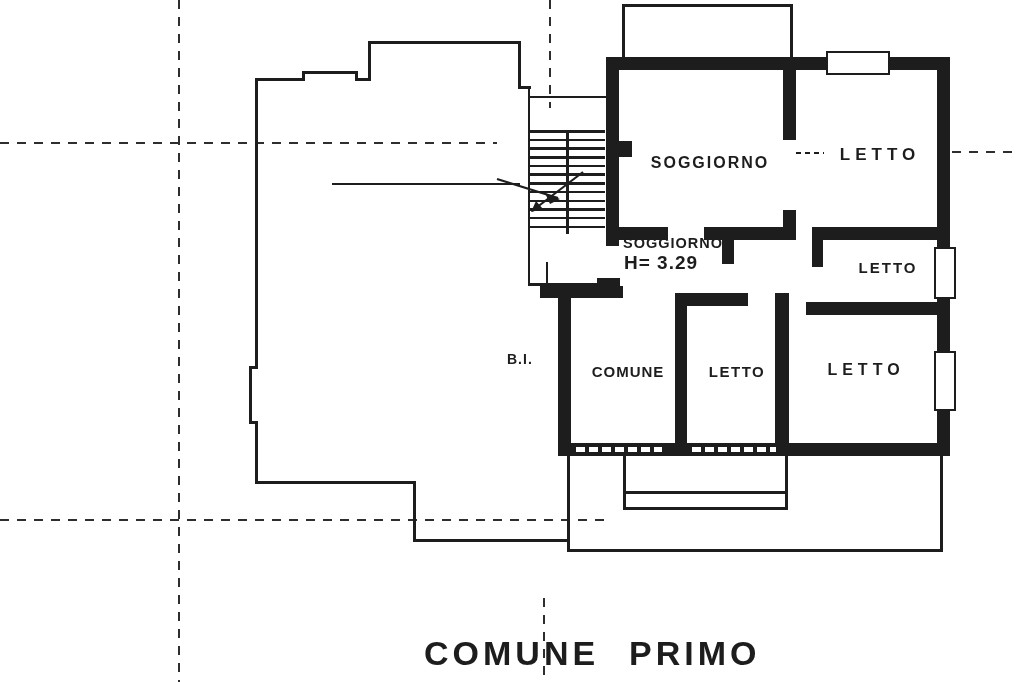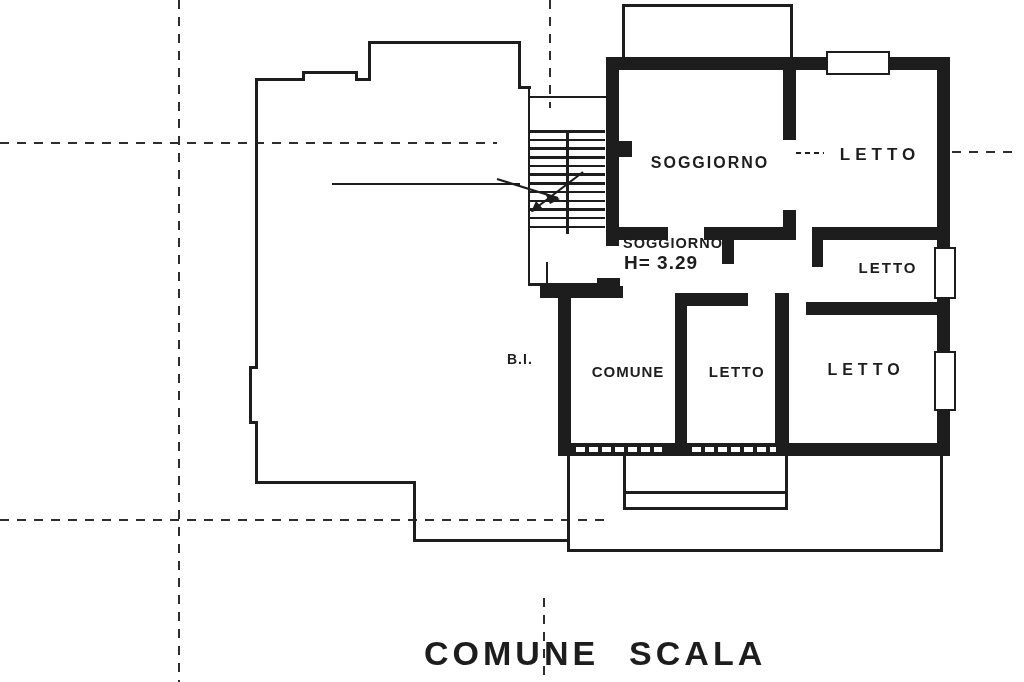--- a/index.html
+++ b/index.html
@@ -115,16 +115,16 @@
 
   <div class="txt center" style="left:842px;top:259px;width:92px;font-size:15px;letter-spacing:2px;">LETTO</div>
 
   <div class="txt" style="left:507px;top:351px;font-size:14px;letter-spacing:1px;">B.I.</div>
 
   <div class="txt center" style="left:578px;top:363px;width:100px;font-size:15px;letter-spacing:1px;">COMUNE</div>
   <div class="txt center" style="left:692px;top:363px;width:90px;font-size:15px;letter-spacing:1.5px;">LETTO</div>
   <div class="txt center" style="left:812px;top:361px;width:108px;font-size:16px;letter-spacing:5px;">LETTO</div>
 
   <div class="txt" style="left:424px;top:634px;font-size:34px;letter-spacing:4px;">
-    <span>COMUNE</span><span style="display:inline-block;width:30px;"></span><span>SCALA</span>
+    <span>COMUNE</span><span style="display:inline-block;width:30px;"></span><span>PRIMO</span>
   </div>
 
 </div>
 
 </body></html>

